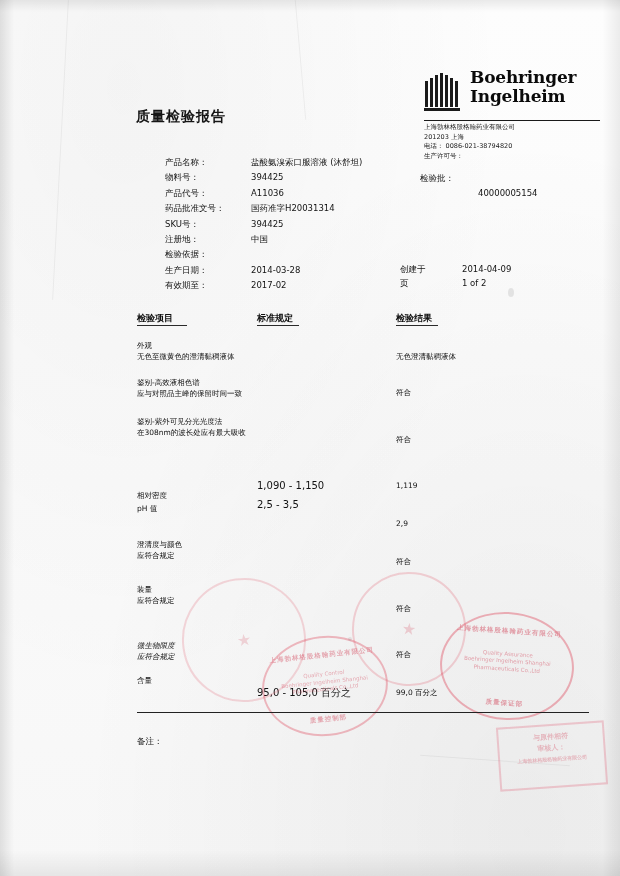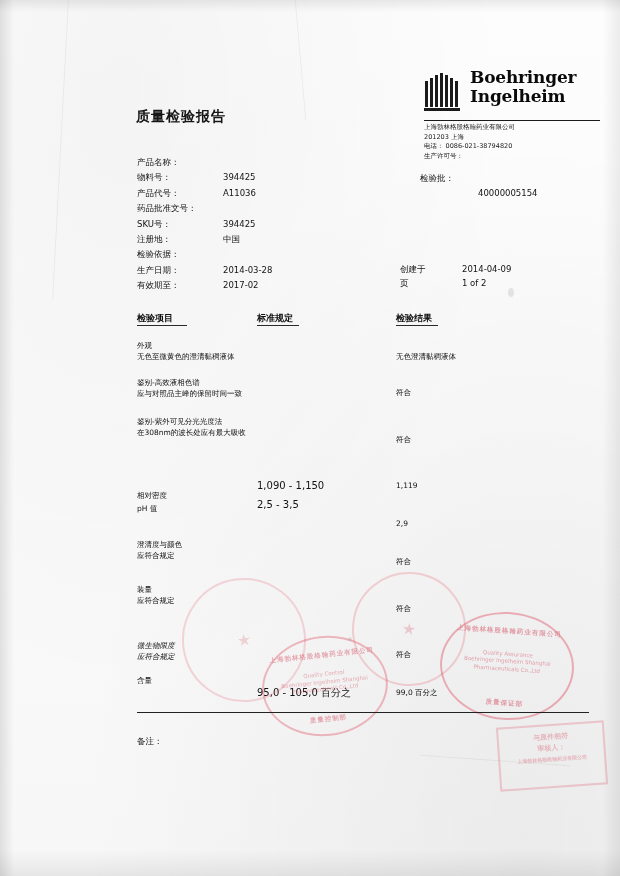--- a/index.html
+++ b/index.html
@@ -106,21 +106,21 @@
   
   #info-left {
     position: absolute;
     left: 137px;
     top: 155px;
     width: 270px;
     font-size: 8.5px;
     line-height: 15.4px;
     color: #121212;
   }
-  #info-left .row { display: flex; }
+  #info-left .row { display: flex; margin-left: 28px; }
   #info-left .lbl { width: 86px; flex: 0 0 86px; }
   #info-left .val { flex: 1; }
 
   
   #info-right {
     position: absolute;
     left: 420px;
     top: 172px;
     width: 180px;
     font-size: 8.5px;
@@ -291,31 +291,33 @@
   <div>201203 上海</div>
   <div>电话：    0086-021-38794820</div>
   <div>生产许可号：</div>
 </div>
 
 <div id="doc-title">质量检验报告</div>
 
 <div id="info-left">
     <div class="row">
       <span class="lbl">产品名称：</span>
+      <span class="val">盐酸氨溴索口服溶液 (沐舒坦)</span>
     </div>
     <div class="row">
       <span class="lbl">物料号：</span>
       <span class="val">394425</span>
     </div>
     <div class="row">
       <span class="lbl">产品代号：</span>
       <span class="val">A11036</span>
     </div>
     <div class="row">
       <span class="lbl">药品批准文号：</span>
+      <span class="val">国药准字H20031314</span>
     </div>
     <div class="row">
       <span class="lbl">SKU号：</span>
       <span class="val">394425</span>
     </div>
     <div class="row">
       <span class="lbl">注册地：</span>
       <span class="val">中国</span>
     </div>
     <div class="row">

